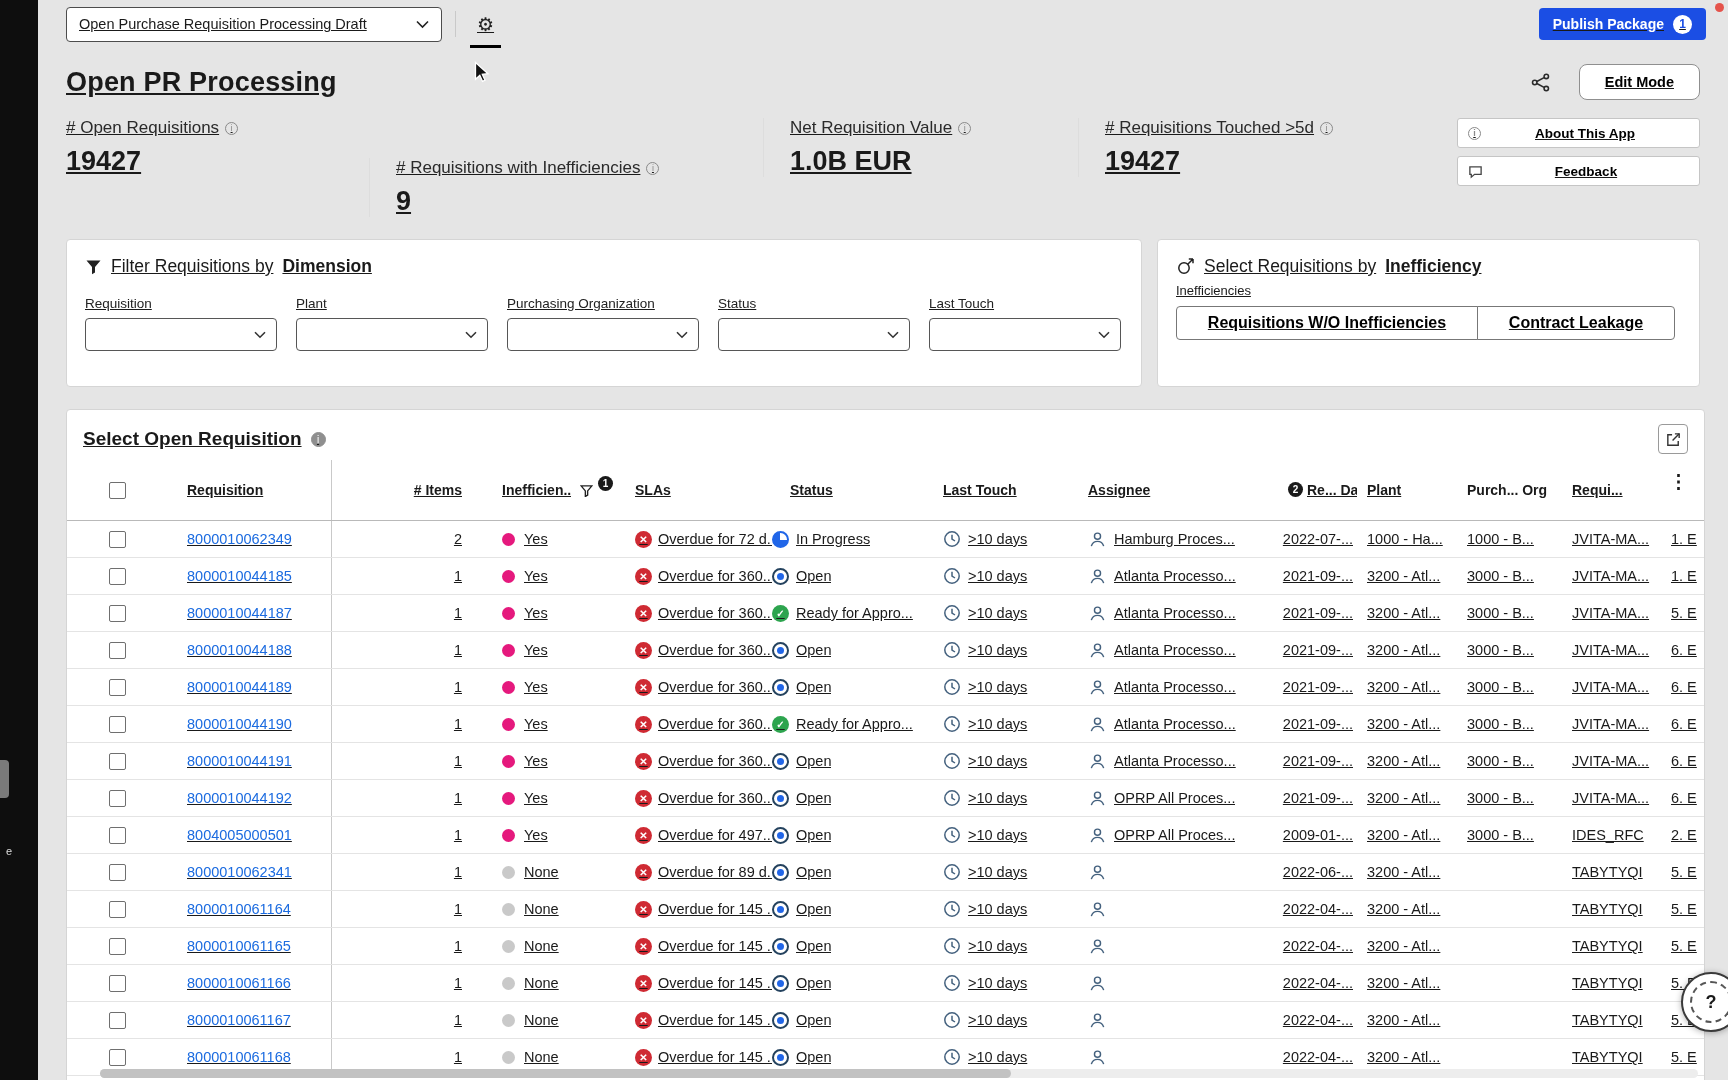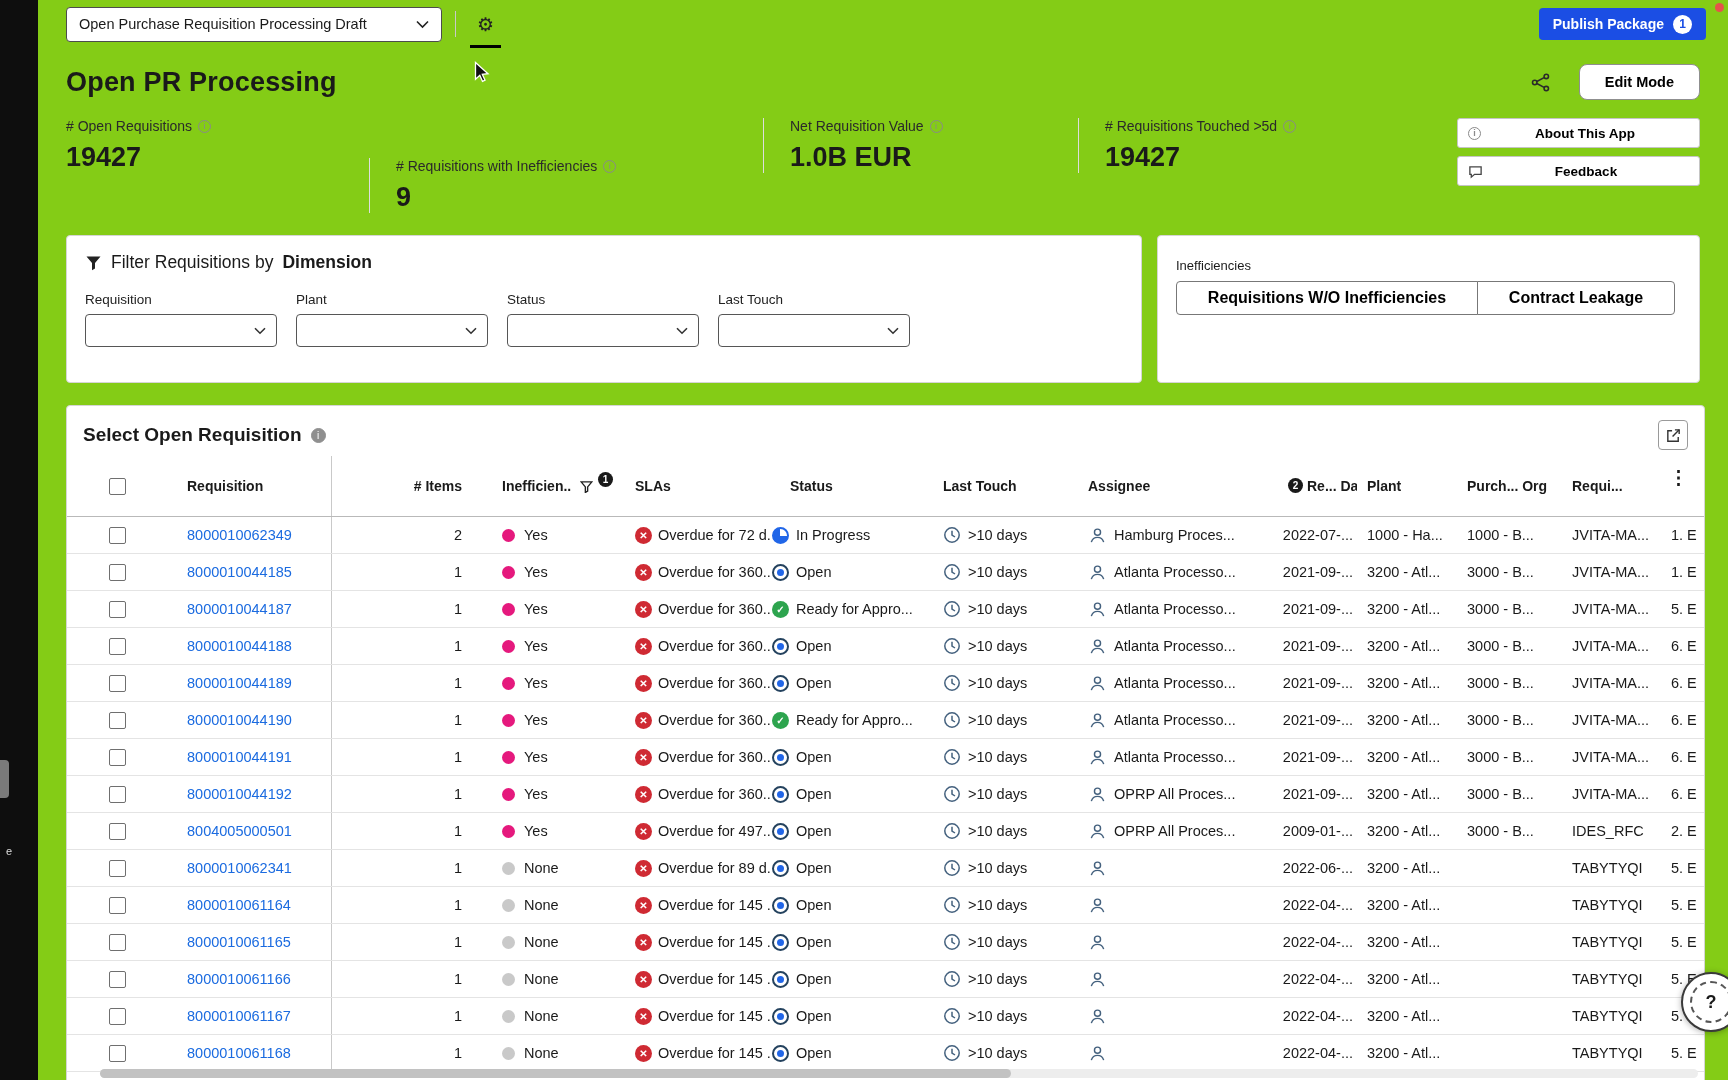--- a/index.html
+++ b/index.html
@@ -4,21 +4,21 @@
 <style>
   * { margin:0; padding:0; box-sizing:border-box; }
   html,body { width:1728px; height:1080px; overflow:hidden; background:#fff;
     font-family:"Liberation Sans", sans-serif; color:#1a1a1a; position:relative; }
 
   
   .left-rail { position:absolute; left:0; top:0; width:38px; height:1080px; background:#0e0e0e; z-index:5; }
   .rail-handle { position:absolute; left:0; top:760px; width:9px; height:38px; background:#7a7a7a; border-radius:0 4px 4px 0; }
   .rail-text { position:absolute; left:6px; top:845px; color:#ddd; font-size:11px; }
 
-  .main { position:absolute; left:38px; top:0; right:0; bottom:0; background:#84cc16; }
+  .main { position:absolute; left:38px; top:0; right:0; bottom:0; background:#e5e5e5;text-decoration:underline; }
 
   
   .topbar { height:48px; display:flex; align-items:center; padding-left:28px; position:relative; }
   .view-select { width:376px; height:35px; border:1px solid #4c4c4c; border-radius:4px;
     display:flex; align-items:center; justify-content:space-between; padding:0 12px; font-size:14.5px; cursor:pointer; background:#fff; }
   .vsep { width:1px; height:26px; background:#c9c9c9; margin:0 13px; }
   .gear-tab { position:relative; height:48px; display:flex; align-items:center; padding:0 8px; cursor:pointer; }
   .gear-tab::after { content:""; position:absolute; left:1px; right:1px; bottom:0; height:3px; background:#000; }
   .gear-icon::before { content:"⚙"; font-size:19px; color:#222; }
   .publish-btn { margin-left:auto; margin-right:22px; height:32px; background:var(--accent,#1b4ee4); color:#fff;
@@ -34,21 +34,21 @@
   .ph-right { margin-left:auto; display:flex; align-items:center; gap:28px; }
   .icon-btn { background:none; border:none; cursor:pointer; display:flex; align-items:center; }
   .edit-btn { background:#fff; border:1px solid #8f8f8f; border-radius:8px; padding:9px 25px;
     font-size:14.5px; font-weight:600; font-family:inherit; cursor:pointer; }
 
   
   .kpi-row { display:flex; margin:6px 28px 0 28px; padding:8px 0 22px 0; align-items:flex-start; }
   .kpi { padding-right:26px; }
   .kpi + .kpi { border-left:1px solid #ddd; padding-left:26px; }
   .kpi:nth-child(1){ width:303px; } .kpi:nth-child(2){ width:394px;margin-top:40px; } .kpi:nth-child(3){ width:315px; }
-  .kpi-label { font-size:14px; color:#2a2a2a; display:flex; align-items:center; gap:6px; }
+  .kpi-label { font-size:17px; color:#2a2a2a; display:flex; align-items:center; gap:6px; }
   .kpi-value { font-size:27px; font-weight:700; margin-top:8px; }
   .info { width:13px; height:13px; border:1px solid #8a8a8a; border-radius:50%; color:#8a8a8a;
     font-size:9px; display:inline-flex; align-items:center; justify-content:center; flex:none; }
   .info::before { content:"i"; }
   .info.filled { background:#8f8f8f; border-color:#8f8f8f; color:#fff; width:15px; height:15px; font-size:10px; }
   .side-btns { margin-left:auto; width:243px; display:flex; flex-direction:column; gap:8px; }
   .side-btn { height:30px; border:1px solid #c5c5c5; border-radius:3px; background:#fff; display:flex;
     align-items:center; padding:0 10px; font-size:13.5px; font-weight:600; font-family:inherit; cursor:pointer; }
   .side-btn .lbl { flex:1; text-align:center; }
 
@@ -235,39 +235,55 @@
         </div>
         <div class="filter-field">
           <label>Plant</label>
           <div class="select">
             <svg width="12" height="8" viewBox="0 0 12 8" fill="none" stroke="#333" stroke-width="1.6">
                 <path d="M1 1.2l5 5 5-5"></path>
               </svg>
           </div>
         </div>
         <div class="filter-field">
+          <label>Purchasing Organization</label>
+          <div class="select">
+            <svg width="12" height="8" viewBox="0 0 12 8" fill="none" stroke="#333" stroke-width="1.6">
+                <path d="M1 1.2l5 5 5-5"></path>
+              </svg>
+          </div>
+        </div>
+        <div class="filter-field">
           <label>Status</label>
           <div class="select">
             <svg width="12" height="8" viewBox="0 0 12 8" fill="none" stroke="#333" stroke-width="1.6">
                 <path d="M1 1.2l5 5 5-5"></path>
               </svg>
           </div>
         </div>
         <div class="filter-field">
           <label>Last Touch</label>
           <div class="select">
             <svg width="12" height="8" viewBox="0 0 12 8" fill="none" stroke="#333" stroke-width="1.6">
                 <path d="M1 1.2l5 5 5-5"></path>
               </svg>
           </div>
         </div>
       </div>
     </div>
 
     <div class="card ineff-card">
+      <div class="card-title">
+        <svg width="19" height="19" viewBox="0 0 19 19" fill="none" stroke="#222" stroke-width="1.5">
+            <circle cx="8" cy="11" r="5.2"></circle>
+            <path d="M11.5 7.5L17 2M17 2h-4.2M17 2v4.2"></path>
+          </svg>
+        <span>Select Requisitions by</span>
+        <b>Inefficiency</b>
+      </div>
       <div class="group-label">Inefficiencies</div>
       <div class="seg">
         <button class="seg-btn">Requisitions W/O Inefficiencies</button>
         <button class="seg-btn">Contract Leakage</button>
       </div>
     </div>
   </div>
 
   <div class="table-card">
     <div class="table-title-row">

